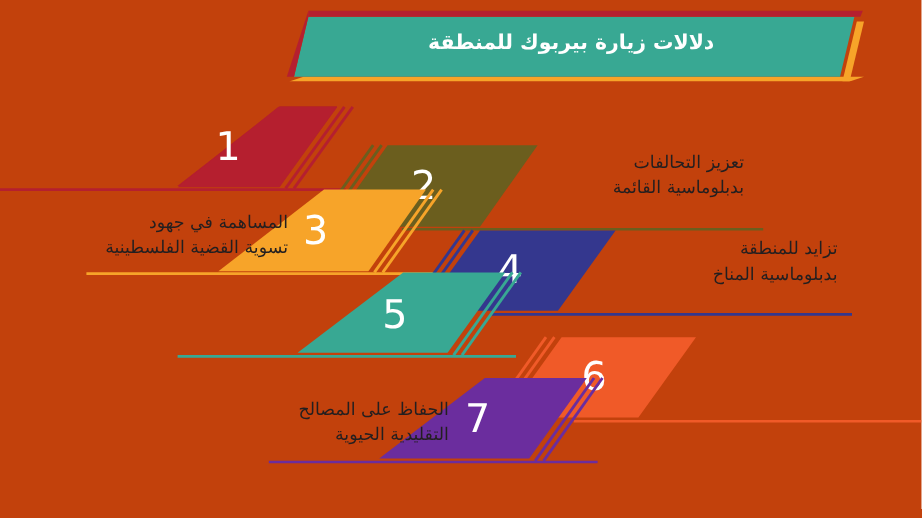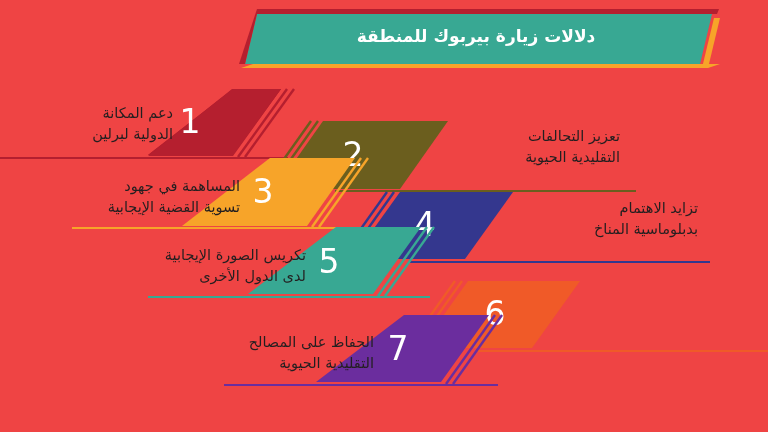--- a/index.html
+++ b/index.html
@@ -7,21 +7,21 @@
     padding: 0;
     background: #ffffff;
   }
   body {
     font-family: "DejaVu Sans", sans-serif;
   }
   #infographic {
     position: relative;
     width: 768px;
     height: 432px;
-    background: #ef4444;
+    background: #c2410c;
     overflow: hidden;
   }
 
   
   #title-banner {
     position: absolute;
     left: 232px;
     top: 6px;
     width: 488px;
     height: 62px;
@@ -122,70 +122,66 @@
       <rect x="0" y="0" width="0" height="0" fill="#B51F2F"></rect>
 
       <polygon points="232,89 281,89 233,156 148,156" fill="#B51F2F"></polygon>
 
       <line x1="287" y1="89" x2="238" y2="157" stroke="#B51F2F" stroke-width="2.4"></line>
       <line x1="294" y1="89" x2="245" y2="157" stroke="#B51F2F" stroke-width="2.4"></line>
 
       <line x1="0" y1="158" x2="288" y2="158" stroke="#B51F2F" stroke-width="2.2"></line>
     </svg>
     <div class="num" style="left:170px; top:105px;">1</div>
-    <div class="label left" style="right:595px; top:103px; width:155px;">دعم المكانة
-الدولية لبرلين</div>
   </div>
 
   <div class="row">
     <svg class="para-svg">
       <polygon points="323,121 448,121 400,189 275,189" fill="#6B5E1E"></polygon>
       <line x1="318" y1="121" x2="269" y2="190" stroke="#6B5E1E" stroke-width="2.4"></line>
       <line x1="311" y1="121" x2="262" y2="190" stroke="#6B5E1E" stroke-width="2.4"></line>
       <line x1="335" y1="191" x2="636" y2="191" stroke="#6B5E1E" stroke-width="2.2"></line>
     </svg>
     <div class="num" style="left:333px; top:138px;">2</div>
     <div class="label right" style="left:440px; top:126px; width:180px;">تعزيز التحالفات
-التقليدية الحيوية</div>
+بدبلوماسية القائمة</div>
   </div>
 
   <div class="row">
     <svg class="para-svg">
       <polygon points="270,158 355,158 307,226 182,226" fill="#F7A429"></polygon>
       <line x1="361" y1="158" x2="312" y2="227" stroke="#F7A429" stroke-width="2.4"></line>
       <line x1="368" y1="158" x2="319" y2="227" stroke="#F7A429" stroke-width="2.4"></line>
       <line x1="72" y1="228" x2="362" y2="228" stroke="#F7A429" stroke-width="2.2"></line>
     </svg>
     <div class="num" style="left:243px; top:175px;">3</div>
     <div class="label left" style="right:528px; top:176px; width:226px;">المساهمة في جهود
-تسوية القضية الإيجابية</div>
+تسوية القضية الفلسطينية</div>
   </div>
 
   <div class="row">
     <svg class="para-svg">
       <polygon points="400,192 513,192 465,259 352,259" fill="#34378E"></polygon>
       <line x1="394" y1="192" x2="345" y2="261" stroke="#34378E" stroke-width="2.4"></line>
       <line x1="387" y1="192" x2="338" y2="261" stroke="#34378E" stroke-width="2.4"></line>
       <line x1="410" y1="262" x2="710" y2="262" stroke="#34378E" stroke-width="2.2"></line>
     </svg>
     <div class="num" style="left:405px; top:208px;">4</div>
-    <div class="label right" style="left:508px; top:198px; width:190px;">تزايد الاهتمام
+    <div class="label right" style="left:508px; top:198px; width:190px;">تزايد للمنطقة
 بدبلوماسية المناخ</div>
   </div>
 
   <div class="row">
     <svg class="para-svg">
       <polygon points="336,227 421,227 373,294 248,294" fill="#38A893"></polygon>
       <line x1="427" y1="227" x2="378" y2="296" stroke="#38A893" stroke-width="2.4"></line>
       <line x1="434" y1="227" x2="385" y2="296" stroke="#38A893" stroke-width="2.4"></line>
       <line x1="148" y1="297" x2="430" y2="297" stroke="#38A893" stroke-width="2.2"></line>
     </svg>
     <div class="num" style="left:309px; top:245px;">5</div>
-    <div class="label left" style="right:462px; top:245px; width:216px;">تكريس الصورة الإيجابية
-لدى الدول الأخرى</div>
   </div>
 
   <div class="row">
     <svg class="para-svg">
       <polygon points="468,281 580,281 532,348 420,348" fill="#F05A28"></polygon>
       <line x1="462" y1="281" x2="413" y2="350" stroke="#F05A28" stroke-width="2.4"></line>
       <line x1="455" y1="281" x2="406" y2="350" stroke="#F05A28" stroke-width="2.4"></line>
       <line x1="478" y1="351" x2="768" y2="351" stroke="#F05A28" stroke-width="2.2"></line>
     </svg>
     <div class="num" style="left:475px; top:297px;">6</div>

